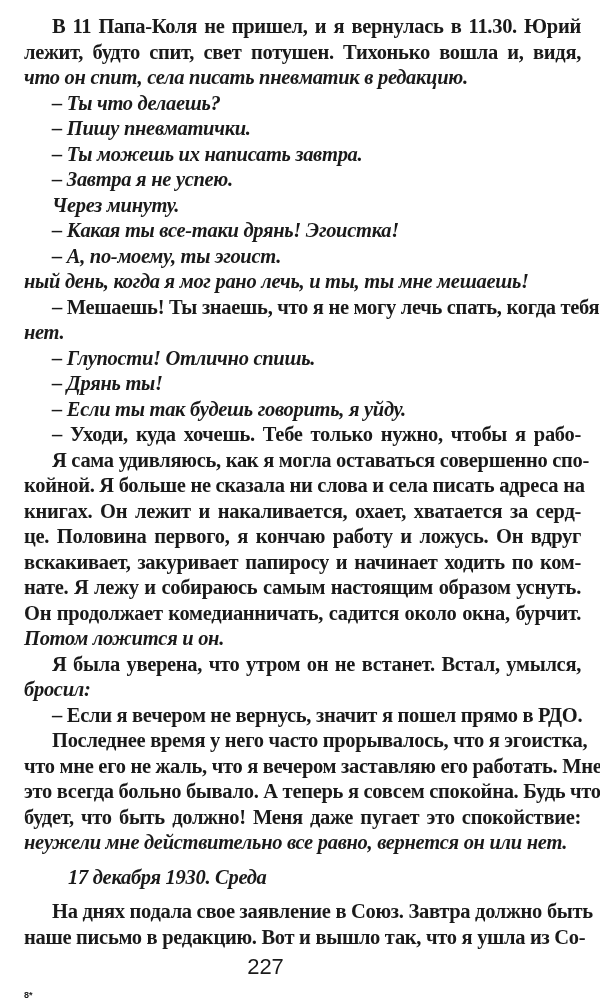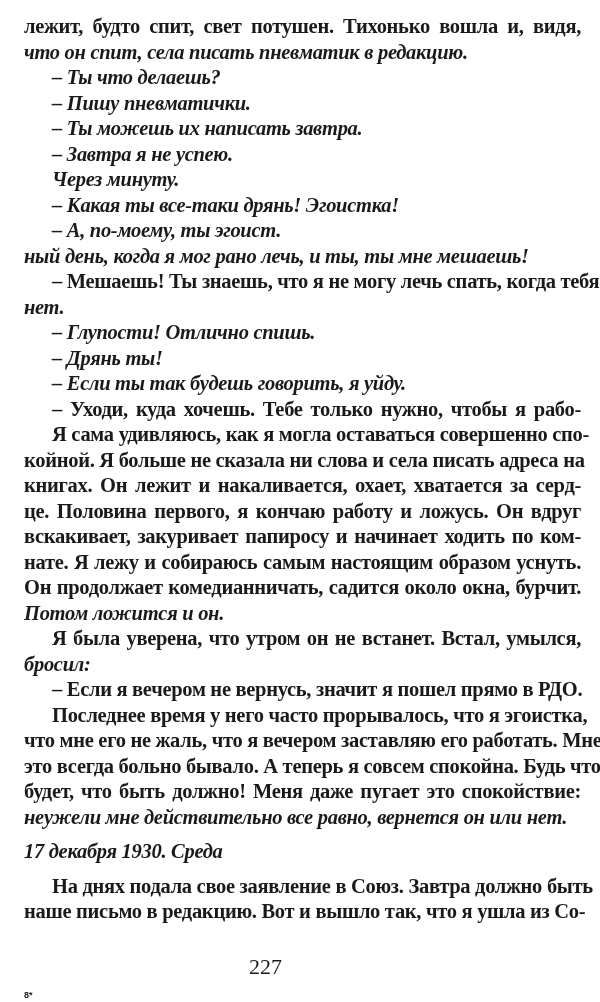--- a/index.html
+++ b/index.html
@@ -3,31 +3,32 @@
 <meta charset="utf-8">
 <style>
   html, body { margin:0; padding:0; background:#ffffff; }
   body { width:600px; height:1002px; position:relative; overflow:hidden; }
   .page { position:absolute; left:24px; top:14px; width:557px;
     font-family:"Liberation Serif", serif; font-weight:bold; font-size:20.5px;
     line-height:25.5px; color:#1a1a1a; letter-spacing:-0.3px; }
   .line { white-space:nowrap; text-align:justify; text-align-last:justify; height:25.5px; }
   .line.last { text-align-last:left;font-style:italic; }
   .indent { padding-left:28px; }
-  .heading { font-style:italic; margin-top:9px; margin-bottom:9px; text-align-last:left; }
+  .heading { font-style:italic; margin-top:9px; margin-bottom:9px; text-align-last:left;margin-left:44px; }
   .pagenum { position:absolute; left:0; width:531px; top:954px; text-align:center;
-    font-family:Liberation Serif, serif; font-size:22px; color:#1a1a1a; }
+    font-family:Liberation Sans, sans-serif; font-size:22px; color:#1a1a1a; }
   .sig { position:absolute; left:24px; top:990px; font-family:"Liberation Sans", sans-serif;
     font-size:9px; font-weight:bold; color:#1a1a1a; }
 </style>
 </head>
 <body>
 
 <div class="page">
   <div id="block1">
+      <div class="line indent">В 11 Папа-Коля не пришел, и я вернулась в 11.30. Юрий</div>
       <div class="line">лежит, будто спит, свет потушен. Тихонько вошла и, видя,</div>
       <div class="line last">что он спит, села писать пневматик в редакцию.</div>
       <div class="line indent last">– Ты что делаешь?</div>
       <div class="line indent last">– Пишу пневматички.</div>
       <div class="line indent last">– Ты можешь их написать завтра.</div>
       <div class="line indent last">– Завтра я не успею.</div>
       <div class="line indent last">Через минуту.</div>
       <div class="line indent last">– Какая ты все-таки дрянь! Эгоистка!</div>
       <div class="line indent last">– А, по-моему, ты эгоист.</div>
       <div class="line last">ный день, когда я мог рано лечь, и ты, ты мне мешаешь!</div>

